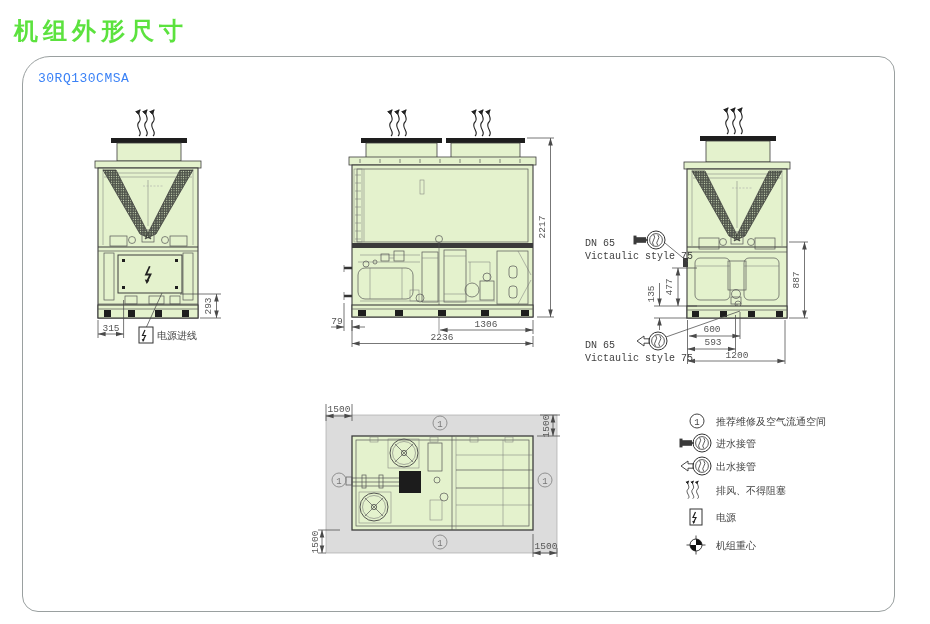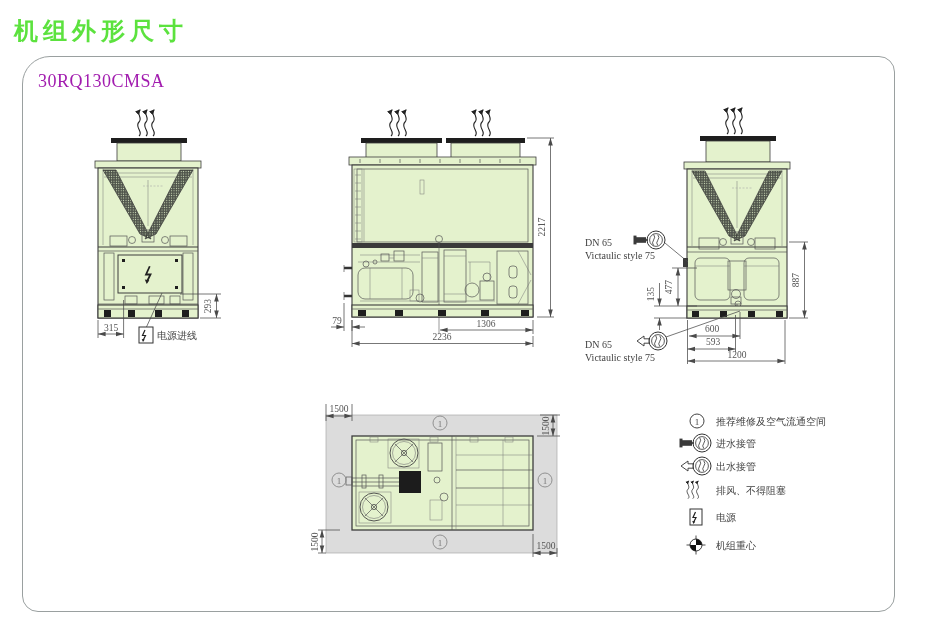--- a/index.html
+++ b/index.html
@@ -1,19 +1,19 @@
 <!DOCTYPE html>
 <html><head>
 <meta charset="utf-8">
 <style>
   html,body{margin:0;padding:0;background:#fff;width:930px;height:624px;overflow:hidden;}
-  .page{position:relative;width:930px;height:624px;font-family:Liberation Serif, serif;}
+  .page{position:relative;width:930px;height:624px;font-family:Liberation Mono, monospace;}
   .title{position:absolute;left:14px;top:15px;margin:0;font-size:24px;font-weight:bold;letter-spacing:5px;color:#5ce23e;}
   .frame{position:absolute;left:22px;top:56px;width:871px;height:554px;border:1.4px solid #9aa0a0;border-radius:28px 16px 16px 16px;}
-  .model{position:absolute;left:15px;top:14px;font-size:18px;letter-spacing:0.5px;color:#a21caf;}
+  .model{position:absolute;left:15px;top:14px;font-size:13px;letter-spacing:0.5px;color:#3b82f6;}
   svg{position:absolute;left:0;top:0;}
   .gf{fill:#e4f2cd;stroke:#3c3c3c;stroke-width:1.1;}
   .gf2{fill:#e4f2cd;stroke:#3c3c3c;stroke-width:0.8;}
   .tl{stroke:#555;stroke-width:0.7;fill:none;}
   .tl2{stroke:#777;stroke-width:0.5;fill:none;}
   .dk{fill:#1e1e1e;}
   .dl{stroke:#4a4a4a;stroke-width:0.75;fill:none;}
   .dt{font-size:9.5px;fill:#555;}
   .lt{font-size:10px;fill:#3f3f3f;}
   .wv{stroke:#222;stroke-width:1.1;fill:none;}

